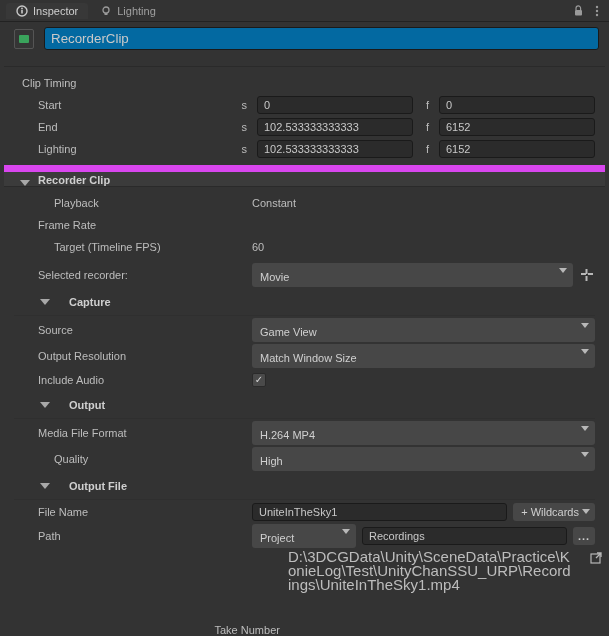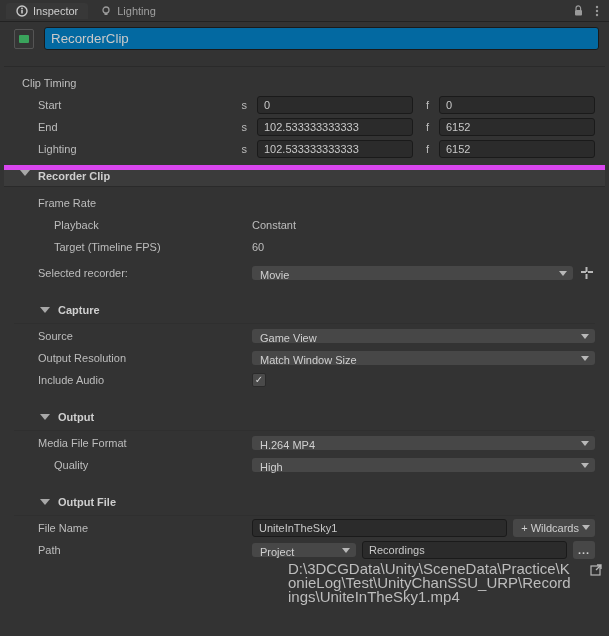--- a/index.html
+++ b/index.html
@@ -23,31 +23,31 @@
   .row { display: flex; align-items: center; min-height: 20px; margin-bottom: 2px; }
   .label-col { width: 248px; padding-left: 34px; color: #bdbdbd; display: flex; align-items: center; gap: 6px; }
   .label-col.deep { padding-left: 50px; }
   .field-col { flex: 1; display: flex; align-items: center; gap: 6px; padding-right: 10px; }
   .unit { color: #bdbdbd; width: 10px; text-align: right; margin-right: 4px; }
   input[type="text"].num, input[type="text"].txt { background: #2b2b2b; border: 1px solid #1a1a1a; border-radius: 3px; padding: 2px 6px; color: #c8c8c8; font-size: 11px; height: 18px; }
   .num { flex: 1; min-width: 0; }
   .txt { flex: 1; min-width: 0; }
   .static-val { color: #bdbdbd; }
   
-  .component-header { display: flex; align-items: flex-start; background: #3b3b3b; border-top: 5px solid #d946ef; border-bottom: 1px solid #2a2a2a; height: 22px; padding-left: 28px; margin: 6px 0; }
+  .component-header { display: flex; align-items: flex-end; background: #3b3b3b; border-top: 7px solid #d946ef; border-bottom: 1px solid #2a2a2a; height: 22px; padding-left: 28px; margin: 6px 0; }
   .component-header .tri { position: absolute; left: 16px; }
   .component-header { position: relative; }
   .component-header .comp-title { font-weight: bold; color: #cfcfcf; padding-left: 6px; }
   
-  .subheader { display: flex; align-items: center; height: 18px; padding-left: 36px; margin: 18px 0 4px 0; font-weight: bold; color: #cfcfcf; gap: 4px; position: relative; }
+  .subheader { display: flex; align-items: center; height: 18px; padding-left: 36px; margin: 6px 0 4px 0; font-weight: bold; color: #cfcfcf; gap: 15px; position: relative; }
   .subheader .tri { margin-right: 2px; }
   .subheader-text { padding-left: 2px; }
   .hr-sub { height: 1px; background: #2f2f2f; margin: 3px 10px 2px 10px; }
   
-  .dropdown { background: #474747; border: none; border-radius: 3px; padding: 6px 20px 2px 8px; color: #d0d0d0; height: 14px; display: flex; align-items: center; flex: 1; position: relative; cursor: pointer; }
+  .dropdown { background: #474747; border: none; border-radius: 3px; padding: 6px 20px 2px 8px; color: #d0d0d0; height: 24px; display: flex; align-items: center; flex: 1; position: relative; cursor: pointer; }
   .dropdown.small { flex: 0 0 104px; }
   .dropdown .chev { position: absolute; right: 6px; top: 5px; }
   .chev { width: 0; height: 0; border-left: 4px solid transparent; border-right: 4px solid transparent; border-top: 5px solid #b8b8b8; }
   .tri { width: 0; height: 0; border-left: 5px solid transparent; border-right: 5px solid transparent; border-top: 6px solid #a8a8a8; display: inline-block; }
   
   .preset-btn { width: 16px; height: 16px; display: flex; align-items: center; justify-content: center; cursor: pointer; }
   .preset-svg { width: 14px; height: 14px; }
   
   .checkbox { width: 14px; height: 14px; background: #4a4a4a; border: 1px solid #2a2a2a; border-radius: 2px; display: flex; align-items: center; justify-content: center; cursor: pointer; }
   .checkmark { color: #d8d8d8; font-size: 10px; line-height: 1; }
@@ -140,27 +140,27 @@
       <input type="text" class="num" value="6152" style="">
     </div>
   </div>
 
   <div class="component-header">
     <span class="tri"></span>
     <span class="comp-title">Recorder Clip</span>
   </div>
 
   <div class="row">
+    <div class="label-col deep">Playback</div>
+    <div class="field-col">
+        <span class="static-val">Constant</span>
+      </div>
+  </div>
+  <div class="row">
     <div class="label-col">Frame Rate</div>
-  </div>
-  <div class="row">
-    <div class="label-col deep">Playback</div>
-    <div class="field-col">
-        <span class="static-val">Constant</span>
-      </div>
   </div>
   <div class="row">
     <div class="label-col deep">Target (Timeline FPS)</div>
     <div class="field-col">
         <span class="static-val">60</span>
       </div>
   </div>
 
   <div class="row" style="margin-top:6px;">
     <div class="label-col">Selected recorder:</div>

